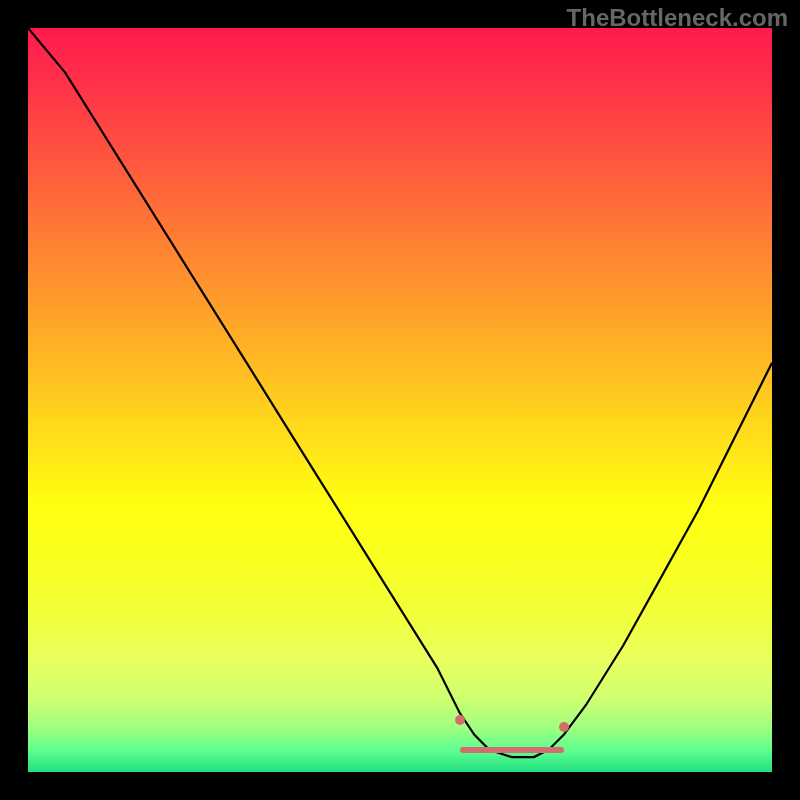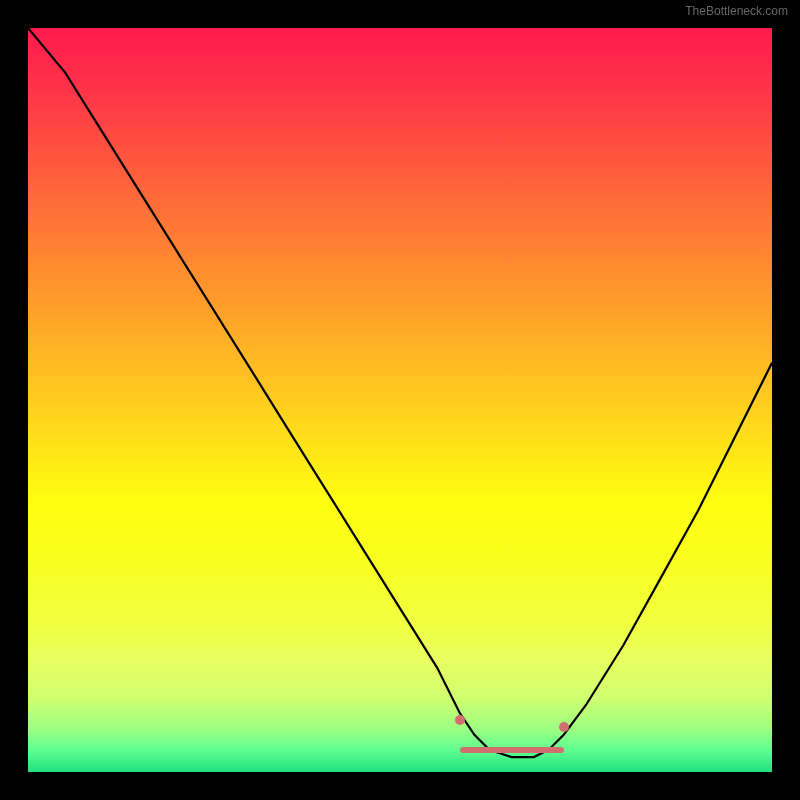--- a/index.html
+++ b/index.html
@@ -8,22 +8,22 @@
     height: 800px;
     background: #000;
     position: relative;
     font-family: Arial, sans-serif;
   }
   .watermark {
     position: absolute;
     top: 4px;
     right: 12px;
     color: #666;
-    font-size: 12px;
-    font-weight: 400;
+    font-size: 24px;
+    font-weight: 700;
     z-index: 10;
   }
   .plot-area {
     position: absolute;
     left: 28px;
     top: 28px;
     width: 744px;
     height: 744px;
     overflow: hidden;
   }

